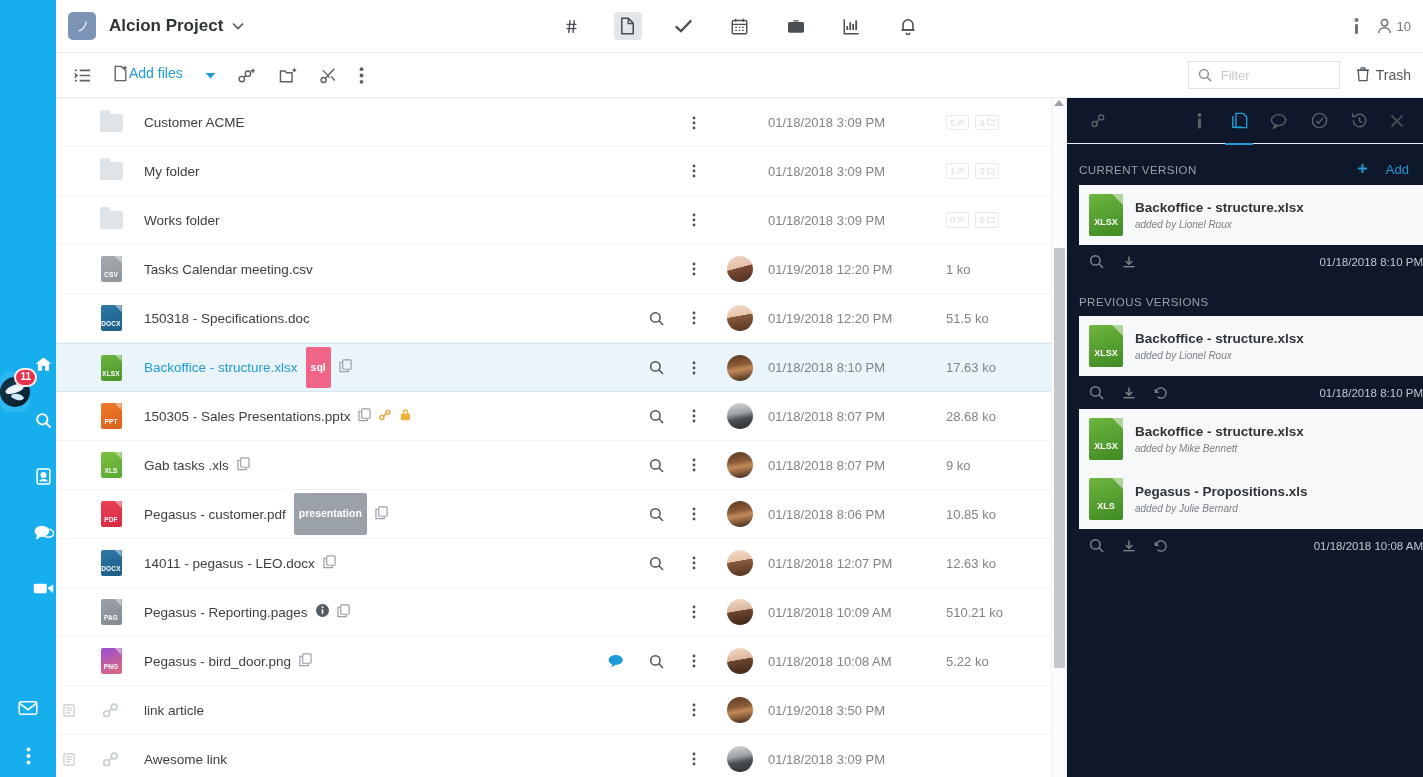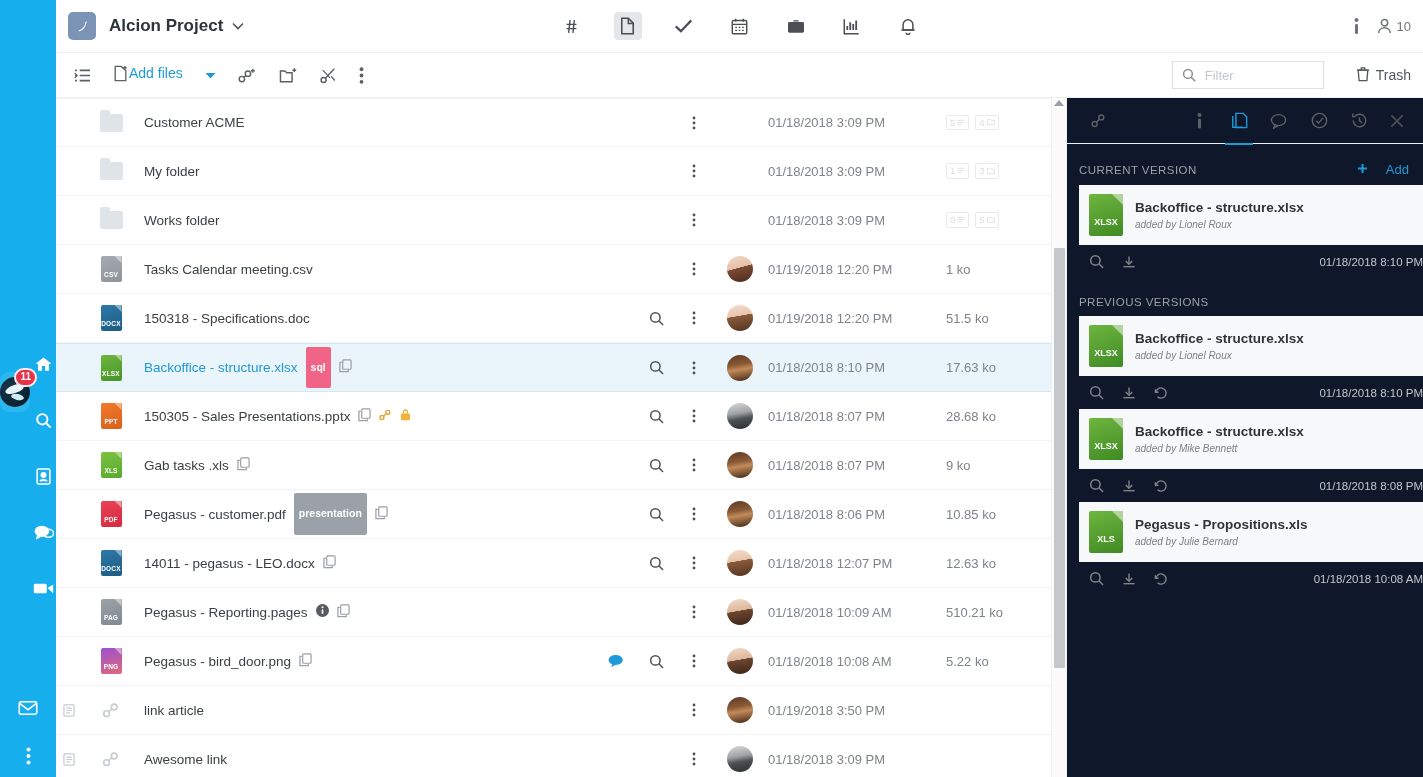--- a/index.html
+++ b/index.html
@@ -86,21 +86,21 @@
   
   .toolbar {
     height: 45px; display: flex; align-items: center;
     border-bottom: 1px solid #eceff1; position: relative; background: #fff;
   }
   .tb-ico { color: #5a6065; cursor: pointer; display: flex; align-items: center; }
   .tb-left { display: flex; align-items: center; gap: 0; padding-left: 18px; }
   .tb-left > * { margin-right: 22px; }
   .addfiles { display: flex; gap: 1px; color: #1e9ad6; cursor: pointer; font-size: 14px; }
   .caret-btn { color: #1e9ad6; font-size: 10px; cursor: pointer; }
-  .tb-right { position: absolute; right: 12px; display: flex; align-items: center; gap: 32px; }
+  .tb-right { position: absolute; right: 12px; display: flex; align-items: center; gap: 16px; }
   .filter-box {
     display: flex; align-items: center; height: 28px;
     border: 1px solid #dfe3e6; background: #fff;
   }
   .filter-ico { width: 32px; display: flex; align-items: center; justify-content: center; color: #8b9096; }
   .filter-box input {
     border: 0; outline: none; height: 26px; width: 118px; font-size: 13px;
     color: #333; font-family: "Liberation Sans", sans-serif; background: transparent;
   }
   .filter-box input::placeholder { color: #c4c9cd; }
@@ -1073,42 +1073,20 @@
               <div class="vcard-main">
                 <div class="vcard-ico">
                   <div class="corner"></div>
                   <div class="lbl">XLSX</div>
                 </div>
                 <div class="vcard-txt">
                   <div class="t1">Backoffice - structure.xlsx</div>
                   <div class="t2">added by Mike Bennett</div>
                 </div>
               </div>
-              <div class="vcard-foot">
-                <span class="fi">
-                  <svg width="15" height="15" viewBox="0 0 16 16" fill="none" stroke="currentColor" stroke-width="1.6">
-                    <circle cx="6.8" cy="6.8" r="5"></circle>
-                    <path d="M10.5 10.5 15 15"></path>
-                  </svg>
-                </span>
-                <span class="fi">
-                  <svg width="14" height="14" viewBox="0 0 15 15" fill="none" stroke="currentColor" stroke-width="1.5">
-                    <path d="M7.5 1.5v8"></path>
-                    <path d="M4 6.5 7.5 10 11 6.5"></path>
-                    <path d="M1.5 12.5h12"></path>
-                  </svg>
-                </span>
-                <span class="fi">
-                  <svg width="14" height="14" viewBox="0 0 15 15" fill="none" stroke="currentColor" stroke-width="1.5">
-                    <path d="M2 7.5a5.5 5.5 0 1 1 1.8 4.1"></path>
-                    <path d="M1.5 3.4v3.3h3.3"></path>
-                  </svg>
-                </span>
-                <span class="ts">01/18/2018 8:08 PM</span>
-              </div>
             </div>
             <div class="vcard">
               <div class="vcard-main">
                 <div class="vcard-ico">
                   <div class="corner"></div>
                   <div class="lbl">XLS</div>
                 </div>
                 <div class="vcard-txt">
                   <div class="t1">Pegasus - Propositions.xls</div>
                   <div class="t2">added by Julie Bernard</div>

